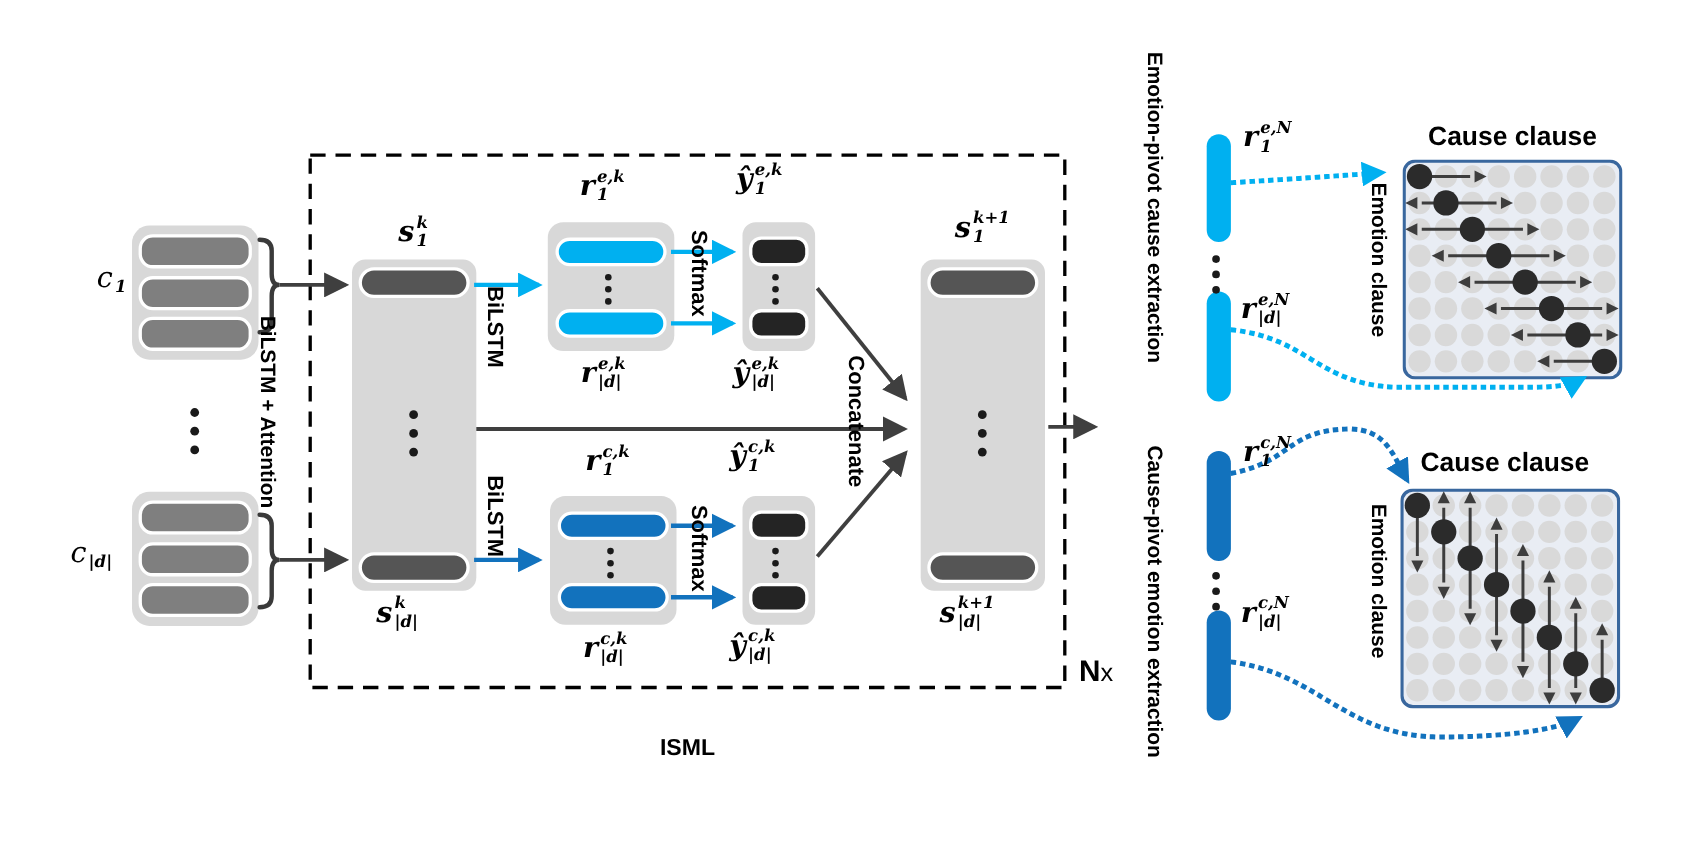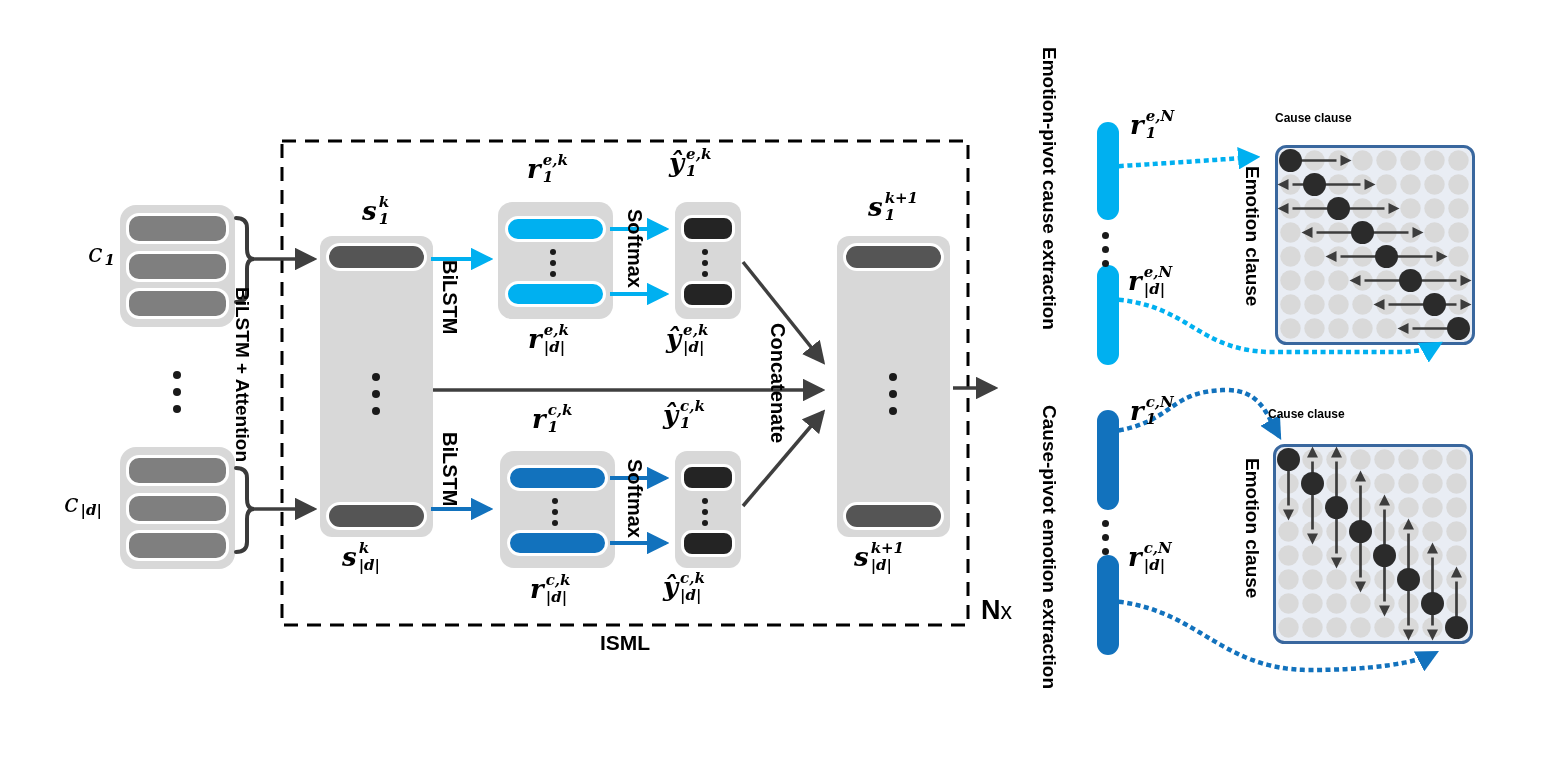--- a/index.html
+++ b/index.html
@@ -23,22 +23,22 @@
   
   .vdots{position:absolute;display:flex;flex-direction:column;align-items:center;z-index:2;}
   .vdots i{display:block;border-radius:50%;background:#1a1a1a;}
   .d8 i{width:8px;height:8px;margin:4.5px 0;}
   .d7 i{width:7px;height:7px;margin:3.5px 0;}
   .d6 i{width:6px;height:6px;margin:2.6px 0;}
   
   .vtext{position:absolute;writing-mode:vertical-rl;text-orientation:mixed;font-weight:bold;
          white-space:nowrap;z-index:10;}
   .f19{font-size:19px;} .f20{font-size:20px;}
-  .ctitle{position:absolute;width:200px;font-weight:bold;font-size:12px;z-index:10;}
-  .isml{position:absolute;width:160px;text-align:center;font-weight:bold;font-size:21px;z-index:10;}
+  .ctitle{position:absolute;width:200px;text-align:center;font-weight:bold;font-size:24px;z-index:10;}
+  .isml{position:absolute;width:160px;text-align:center;font-weight:bold;font-size:21px;z-index:10;margin-top:37px;}
   .nx{position:absolute;font-size:27px;font-weight:bold;z-index:10;}
   .nx .xx{font-size:23px;font-weight:400;}
   
   .math{position:absolute;font-family:"DejaVu Serif",serif;font-weight:bold;font-style:italic;
         font-size:26px;line-height:1;display:flex;align-items:center;z-index:10;}
   .math .stack{display:flex;flex-direction:column;justify-content:center;font-size:15px;line-height:1.12;
                margin-left:2px;font-weight:bold;}
   .math .stack span:empty{display:none;}
   .math.low .stack{margin-top:14px;}
   .math.light{font-weight:normal;}

